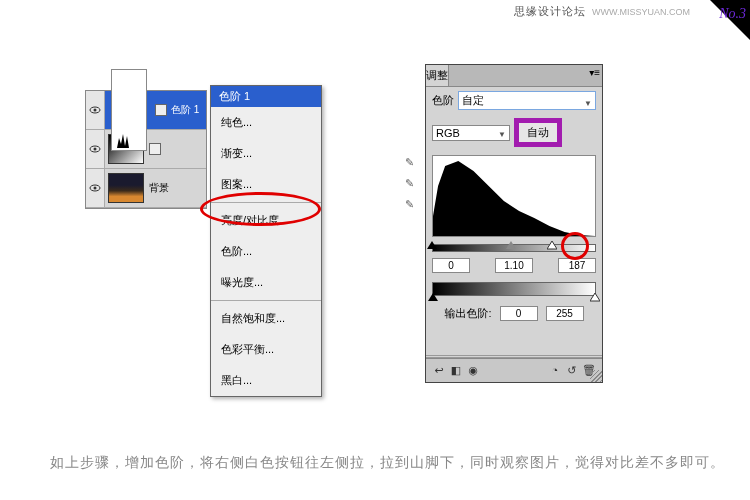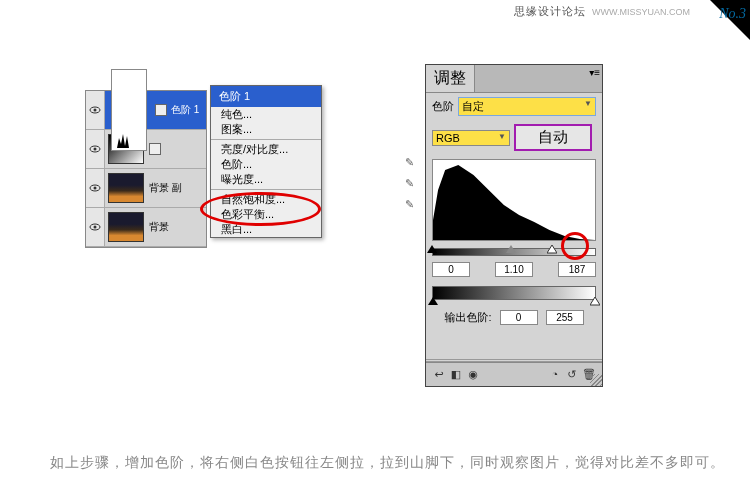--- a/index.html
+++ b/index.html
@@ -1,52 +1,52 @@
 <!DOCTYPE html>
 <html><head>
 <meta charset="utf-8">
 <style>
 body{margin:0;font-family:"Microsoft YaHei",SimSun,sans-serif;font-size:11px;background:#fff;width:750px;height:500px;position:relative;overflow:hidden}
 .watermark{position:absolute;top:4px;right:60px;font-size:11px;color:#555;letter-spacing:1px}
 .watermark .sub{color:#aaa;font-size:9px;margin-left:6px;letter-spacing:0}
 .corner{position:absolute;top:0;right:0;width:0;height:0;border-left:40px solid transparent;border-top:40px solid #000}
-.corner-txt{position:absolute;top:6px;right:4px;color:#0369a1;font-style:italic;font-size:14px;font-family:Georgia,serif}
+.corner-txt{position:absolute;top:6px;right:4px;color:#6d28d9;font-style:italic;font-size:14px;font-family:Georgia,serif}
 
 
 .layers{position:absolute;left:85px;top:90px;width:120px;border:1px solid #888;background:#d6d6d6}
 .layer-row{display:flex;align-items:center;height:38px;border-bottom:1px solid #aaa}
 .layer-row.sel{background:#2a5fcd;color:#fff}
 .eye{width:18px;height:100%;border-right:1px solid #aaa;background:#e6e6e6;display:flex;align-items:center;justify-content:center}
 .eye svg{width:12px;height:12px}
 .thumb{width:34px;height:28px;margin:0 3px;border:1px solid #333;background:#fff;display:flex;align-items:center;justify-content:center;font-size:8px}
 .thumb.night{background:linear-gradient(#1a1a2e 40%,#3a2a1a 60%,#d88830 80%)}
 .thumb.hist{background:#fff;display:flex;align-items:flex-end;justify-content:center}
 .thumb.grad{background:linear-gradient(135deg,#000,#fff)}
 .lname{font-size:10px;flex:1;padding-left:2px}
 .link{width:10px;height:10px;border:1px solid #666;margin:0 2px;background:#eee}
 
 
 .ctx{position:absolute;left:210px;top:85px;width:110px;background:#eee;border:1px solid #666;box-shadow:2px 2px 4px rgba(0,0,0,.3);font-size:11px}
 .ctx .hd{background:#2a5fcd;color:#fff;padding:3px 8px;font-size:11px}
-.ctx .it{padding:0 10px;cursor:pointer}
+.ctx .it{padding:8px 10px;cursor:pointer}
 .ctx .sep{height:1px;background:#aaa;margin:2px 0}
 
 .highlight{position:absolute;border:3px solid #e00000;border-radius:50%;background:transparent;pointer-events:none}
 .hl1{left:200px;top:192px;width:115px;height:28px}
 .hl2{left:561px;top:232px;width:22px;height:22px}
 
 
 .adj{position:absolute;left:425px;top:64px;width:176px;border:1px solid #444;background:#d4d4d4;font-size:11px}
 .adj-tabs{display:flex;background:#b8b8b8;border-bottom:1px solid #888}
-.adj-tab{padding:3px 8px;background:#d4d4d4;border-right:1px solid #888;font-size:16px}
+.adj-tab{padding:3px 0;background:#d4d4d4;border-right:1px solid #888;font-size:11px}
 .adj-menu{position:absolute;right:2px;top:2px;font-size:10px}
 .adj-row{display:flex;align-items:center;padding:4px 6px;gap:4px}
-.adj-sel{flex:1;border:1px solid #888;background:#fde047;padding:1px 3px;font-size:11px;display:flex;justify-content:space-between;align-items:flex-start}
+.adj-sel{flex:1;border:1px solid #888;background:#ffffff;padding:1px 3px;font-size:11px;display:flex;justify-content:space-between;align-items:flex-end}
 .adj-sel.blue{border:1px solid #7aa7e0}
-.adj-btn{border:2px solid #a21caf;background:#e6e6e6;padding:2px 22px;font-size:15px;cursor:pointer}
+.adj-btn{border:5px solid #a21caf;background:#e6e6e6;padding:2px 8px;font-size:11px;cursor:pointer}
 .hist{margin:4px 6px;height:80px;border:1px solid #888;background:#fff;position:relative}
 .hist-shape{position:absolute;bottom:0;left:0;width:100%;height:100%}
 .eyedrops{position:absolute;left:405px;top:156px;display:flex;flex-direction:column;gap:8px}
 .eyedrops span{font-size:11px;color:#666}
 .sliders{position:relative;height:14px;margin:0 6px}
 .track{position:absolute;top:3px;left:0;right:0;height:6px;background:linear-gradient(to right,#000,#888,#fff);border:1px solid #666}
 .knob{position:absolute;top:0;width:10px;height:12px;transform:translateX(-50%)}
 .knob svg{width:10px;height:12px}
 .vals{display:flex;justify-content:space-between;padding:3px 6px}
 .vals input{width:34px;border:1px solid #888;text-align:center;font-size:10px;padding:1px}
@@ -98,37 +98,28 @@
     <div class="lname"></div>
   </div>
   <div class="layer-row">
     <div class="eye">
         <svg viewBox="0 0 12 12">
           <ellipse cx="6" cy="6" rx="5" ry="3" fill="none" stroke="#333"></ellipse>
           <circle cx="6" cy="6" r="1.5" fill="#333"></circle>
         </svg>
       </div>
     <div class="thumb night"></div>
-    <div class="lname">背景 副</div>
-  </div>
-  <div class="layer-row">
-    <div class="eye">
-        <svg viewBox="0 0 12 12">
-          <ellipse cx="6" cy="6" rx="5" ry="3" fill="none" stroke="#333"></ellipse>
-          <circle cx="6" cy="6" r="1.5" fill="#333"></circle>
-        </svg>
-      </div>
-    <div class="thumb night"></div>
     <div class="lname">背景</div>
   </div>
 </div>
 
 <div class="ctx">
   <div class="hd">色阶 1</div>
   <div class="it">纯色...</div>
+  <div class="it">渐变...</div>
   <div class="it">图案...</div>
   <div class="sep"></div>
   <div class="it">亮度/对比度...</div>
   <div class="it">色阶...</div>
   <div class="it">曝光度...</div>
   <div class="sep"></div>
   <div class="it">自然饱和度...</div>
   <div class="it">色彩平衡...</div>
   <div class="it">黑白...</div>
 </div>

